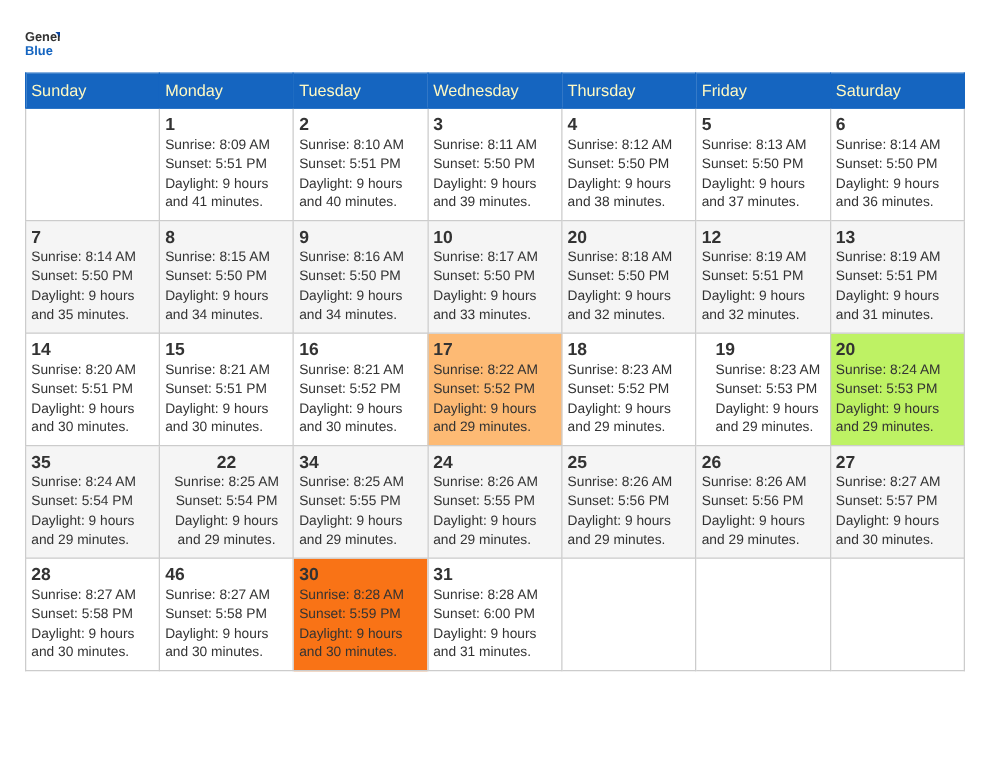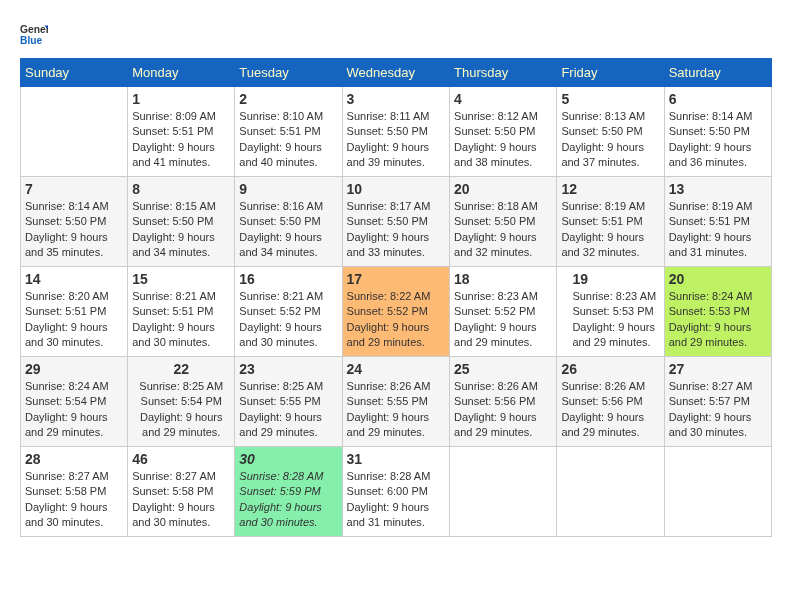--- a/index.html
+++ b/index.html
@@ -197,29 +197,29 @@
           <span class="day-number">19</span>
           <div class="day-info">Sunrise: 8:23 AM<br>Sunset: 5:53 PM<br>Daylight: 9 hours and 29 minutes.</div>
         </td>
         <td style="background-color: #bef264;">
           <span class="day-number">20</span>
           <div class="day-info">Sunrise: 8:24 AM<br>Sunset: 5:53 PM<br>Daylight: 9 hours and 29 minutes.</div>
         </td>
       </tr>
       <tr>
         <td style="background-color: rgb(245, 245, 245);">
-          <span class="day-number">29</span>
+          <span class="day-number">35</span>
           <div class="day-info">Sunrise: 8:24 AM<br>Sunset: 5:54 PM<br>Daylight: 9 hours and 29 minutes.</div>
         </td>
         <td style="background-color: rgb(245, 245, 245); text-align: center;">
           <span class="day-number">22</span>
           <div class="day-info">Sunrise: 8:25 AM<br>Sunset: 5:54 PM<br>Daylight: 9 hours and 29 minutes.</div>
         </td>
         <td style="background-color: rgb(245, 245, 245);">
-          <span class="day-number">23</span>
+          <span class="day-number">34</span>
           <div class="day-info">Sunrise: 8:25 AM<br>Sunset: 5:55 PM<br>Daylight: 9 hours and 29 minutes.</div>
         </td>
         <td style="background-color: rgb(245, 245, 245);">
           <span class="day-number">24</span>
           <div class="day-info">Sunrise: 8:26 AM<br>Sunset: 5:55 PM<br>Daylight: 9 hours and 29 minutes.</div>
         </td>
         <td style="background-color: rgb(245, 245, 245);">
           <span class="day-number">25</span>
           <div class="day-info">Sunrise: 8:26 AM<br>Sunset: 5:56 PM<br>Daylight: 9 hours and 29 minutes.</div>
         </td>
@@ -234,21 +234,21 @@
       </tr>
       <tr>
         <td style="background-color: rgb(255, 255, 255);">
           <span class="day-number">28</span>
           <div class="day-info">Sunrise: 8:27 AM<br>Sunset: 5:58 PM<br>Daylight: 9 hours and 30 minutes.</div>
         </td>
         <td style="background-color: rgb(255, 255, 255);">
           <span class="day-number">46</span>
           <div class="day-info">Sunrise: 8:27 AM<br>Sunset: 5:58 PM<br>Daylight: 9 hours and 30 minutes.</div>
         </td>
-        <td style="background-color: #86efac; font-style: italic;">
+        <td style="background-color: #f97316;">
           <span class="day-number">30</span>
           <div class="day-info">Sunrise: 8:28 AM<br>Sunset: 5:59 PM<br>Daylight: 9 hours and 30 minutes.</div>
         </td>
         <td style="background-color: rgb(255, 255, 255);">
           <span class="day-number">31</span>
           <div class="day-info">Sunrise: 8:28 AM<br>Sunset: 6:00 PM<br>Daylight: 9 hours and 31 minutes.</div>
         </td>
         <td class="empty-cell"></td>
         <td class="empty-cell"></td>
         <td class="empty-cell"></td>

